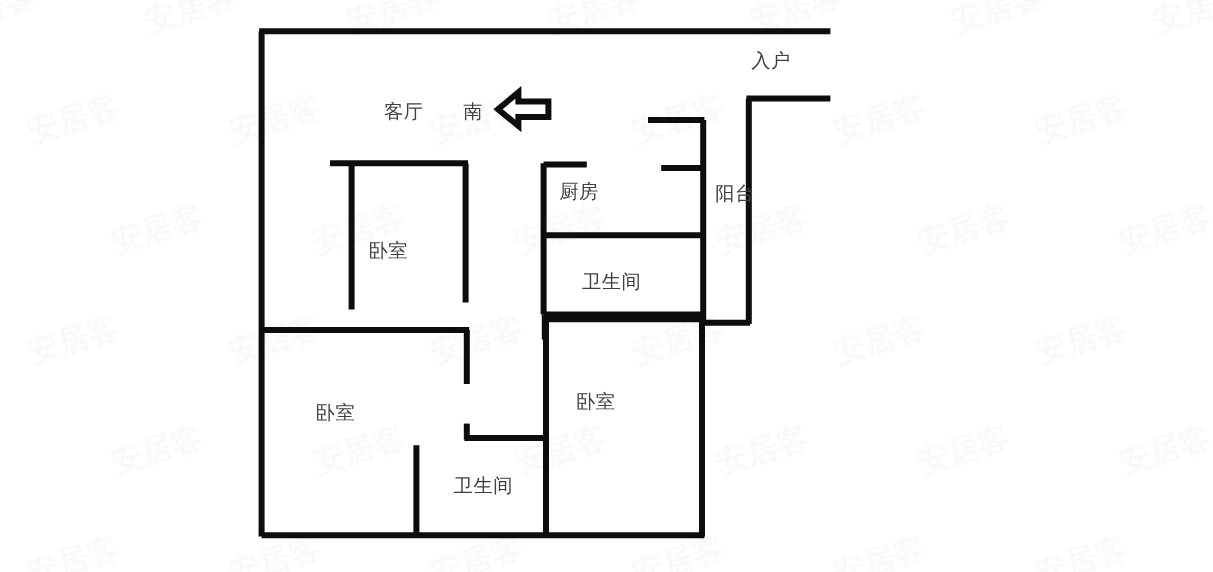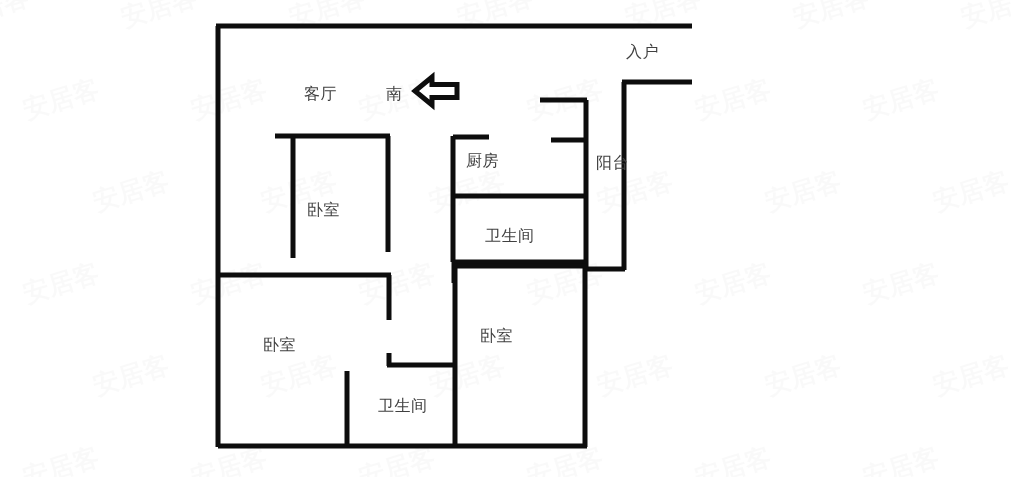--- a/index.html
+++ b/index.html
@@ -123,21 +123,21 @@
         <line x1="389" y1="353" x2="389" y2="366" stroke="#0d0d0d" stroke-width="5" stroke-linecap="butt"></line>
         <line x1="347" y1="371" x2="347" y2="447" stroke="#0d0d0d" stroke-width="5" stroke-linecap="butt"></line>
         <line x1="455" y1="265" x2="455" y2="447" stroke="#0d0d0d" stroke-width="5" stroke-linecap="butt"></line>
         <line x1="455" y1="266" x2="586" y2="266" stroke="#0d0d0d" stroke-width="5" stroke-linecap="butt"></line>
       </g>
     <g id="arrow-group">
         <polygon points="415,91 432,77 432,84.5 457,84.5 457,97.5 432,97.5 432,105" fill="#ffffff" stroke="#0d0d0d" stroke-width="5" stroke-linejoin="miter"></polygon>
       </g>
   </svg>
 
-  <div class="room-label" id="lbl-living_room" style="left: 304px; top: 86px;">客厅</div>
+  <div class="room-label" id="lbl-living_room" style="left: 320px; top: 86px;">客厅</div>
   <div class="room-label" id="lbl-orientation_south" style="left: 386px; top: 86px;">南</div>
   <div class="room-label" id="lbl-entrance" style="left: 626px; top: 44px;">入户</div>
   <div class="room-label" id="lbl-kitchen" style="left: 466px; top: 153px;">厨房</div>
   <div class="room-label" id="lbl-balcony" style="left: 596px; top: 155px;">阳台</div>
   <div class="room-label" id="lbl-bathroom_upper" style="left: 485px; top: 228px;">卫生间</div>
   <div class="room-label" id="lbl-bathroom_lower" style="left: 378px; top: 398px;">卫生间</div>
   <div class="room-label" id="lbl-bedroom_top_left" style="left: 307px; top: 202px;">卧室</div>
   <div class="room-label" id="lbl-bedroom_bottom_left" style="left: 263px; top: 337px;">卧室</div>
   <div class="room-label" id="lbl-bedroom_bottom_right" style="left: 480px; top: 328px;">卧室</div>
 

